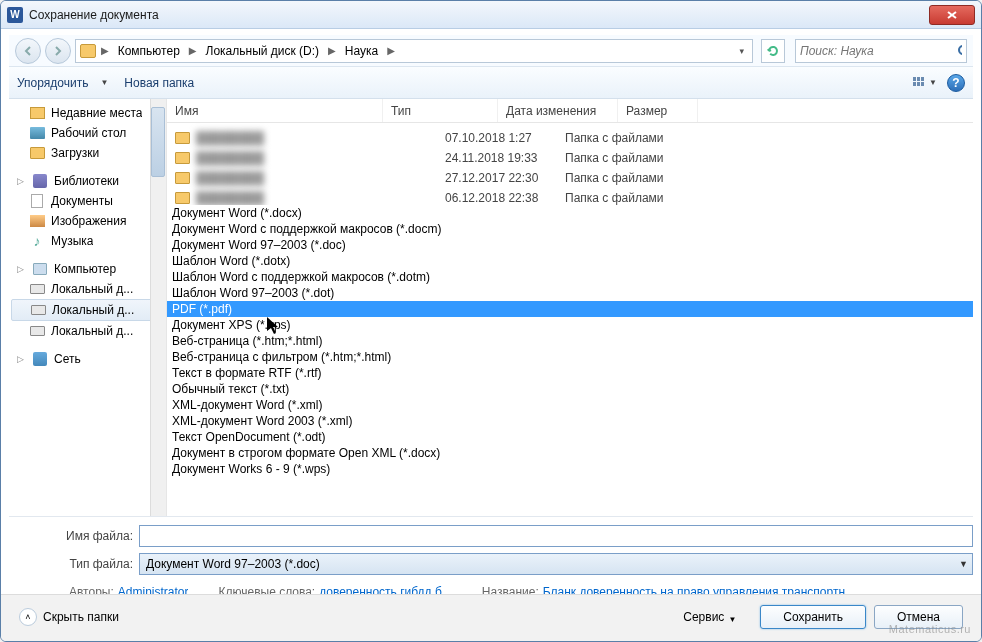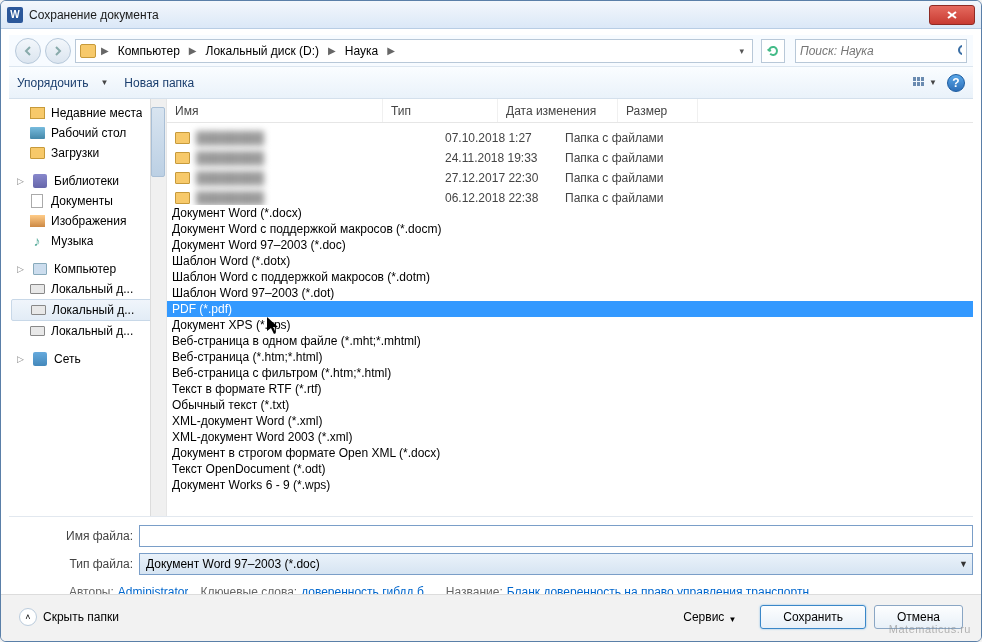--- a/index.html
+++ b/index.html
@@ -151,21 +151,21 @@
 .field-row{display:flex;align-items:center;margin-bottom:6px;}
 .field-row .label{width:130px;text-align:right;padding-right:6px;color:#444;}
 .field-row .combo{
   flex:1;height:22px;
   border:1px solid #7a9ec8;
   background:linear-gradient(#eaf2fa,#d6e4f2);
   display:flex;align-items:center;padding:0 6px;
   position:relative;
 }
 .field-row .combo .dd-arrow{position:absolute;right:4px;font-size:9px;color:#333;}
-.meta-row{display:flex;align-items:flex-end;padding:4px 0 2px 60px;gap:12px;}
+.meta-row{display:flex;align-items:flex-end;padding:4px 0 2px 60px;gap:30px;}
 .meta-row .pair{display:flex;gap:4px;align-items:center;}
 .meta-row .mlabel{color:#666;}
 .meta-row .mval{color:#0066cc;max-width:280px;white-space:nowrap;overflow:hidden;text-overflow:ellipsis;}
 .thumb-row{padding:8px 0 0 140px;display:flex;align-items:center;gap:6px;}
 .thumb-row .cb{width:13px;height:13px;border:1px solid #888;background:#fff;}
 
 .footer{
   position:absolute;left:0;right:0;bottom:0;
   padding:10px 18px 12px 18px;
   background:#f2f2f2;border-top:1px solid #dcdcdc;
@@ -392,29 +392,28 @@
 
     <div class="dropdown-list" id="filetype-dd">
         <div class="dd-item">Документ Word (*.docx)</div>
         <div class="dd-item">Документ Word с поддержкой макросов (*.docm)</div>
         <div class="dd-item">Документ Word 97–2003 (*.doc)</div>
         <div class="dd-item">Шаблон Word (*.dotx)</div>
         <div class="dd-item">Шаблон Word с поддержкой макросов (*.dotm)</div>
         <div class="dd-item">Шаблон Word 97–2003 (*.dot)</div>
         <div class="dd-item hl">PDF (*.pdf)</div>
         <div class="dd-item">Документ XPS (*.xps)</div>
-        <div class="dd-item">Веб-страница в одном файле (*.mht;*.mhtml)</div>
         <div class="dd-item">Веб-страница (*.htm;*.html)</div>
         <div class="dd-item">Веб-страница с фильтром (*.htm;*.html)</div>
         <div class="dd-item">Текст в формате RTF (*.rtf)</div>
         <div class="dd-item">Обычный текст (*.txt)</div>
         <div class="dd-item">XML-документ Word (*.xml)</div>
         <div class="dd-item">XML-документ Word 2003 (*.xml)</div>
+        <div class="dd-item">Текст OpenDocument (*.odt)</div>
         <div class="dd-item">Документ в строгом формате Open XML (*.docx)</div>
-        <div class="dd-item">Текст OpenDocument (*.odt)</div>
         <div class="dd-item">Документ Works 6 - 9 (*.wps)</div>
       </div>
     <div class="cursor">
       <svg width="14" height="18">
           <polygon points="0,0 0,14 4,11 7,17 9,16 6,10 11,10"></polygon>
         </svg>
     </div>
   </div>
 
   <div class="bottom-panel">

